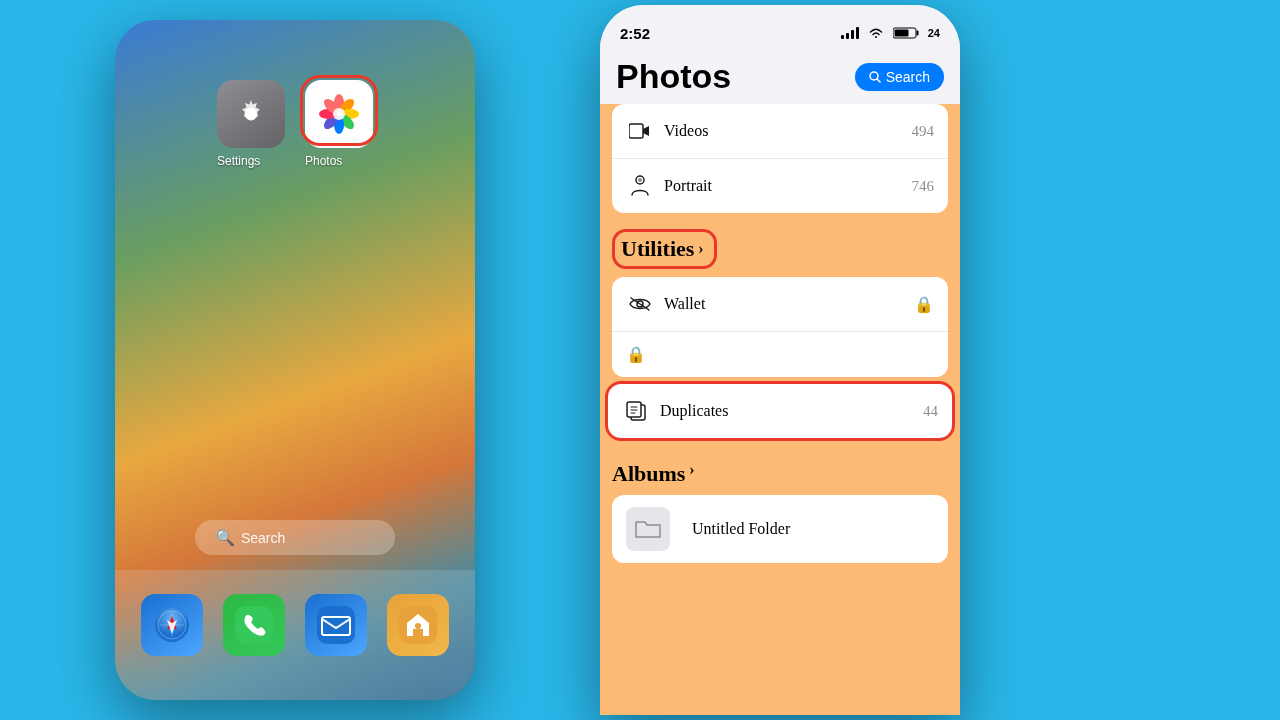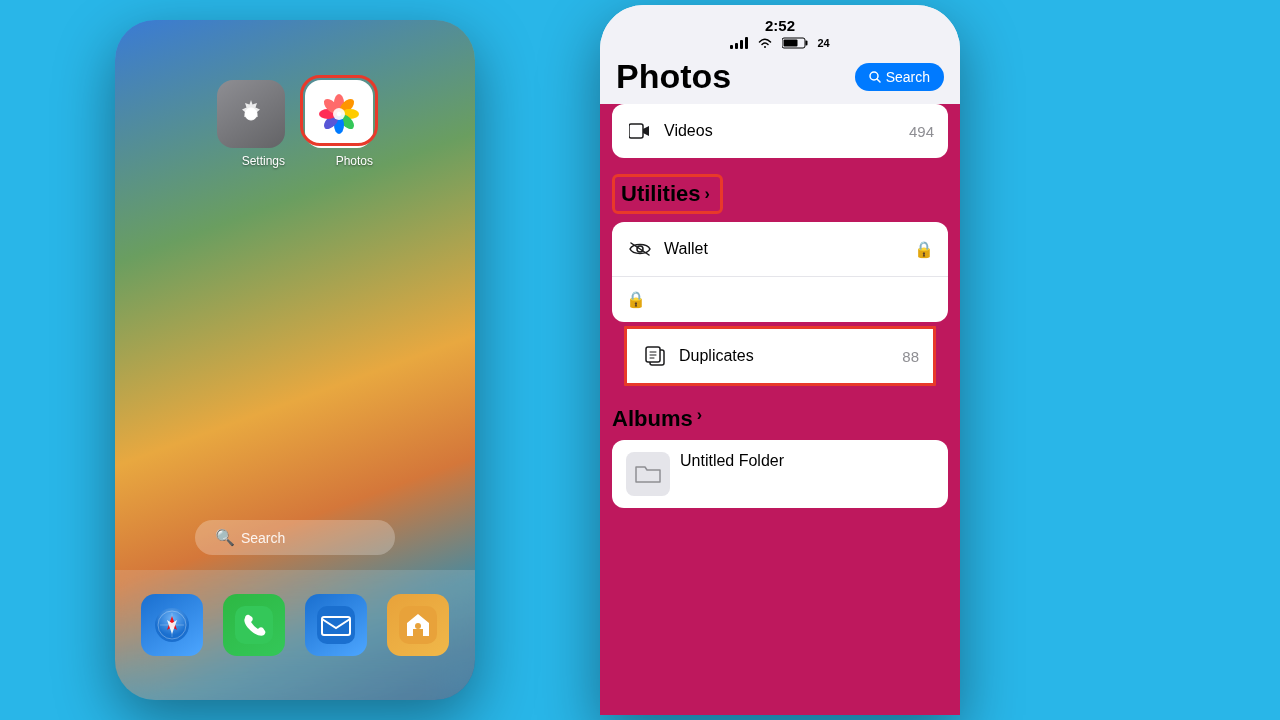--- a/index.html
+++ b/index.html
@@ -47,21 +47,21 @@
     
     .app-icons-row {
       display: flex;
       gap: 20px;
       margin-bottom: 30px;
     }
 
     .app-icon-wrapper {
       display: flex;
       flex-direction: column;
-      align-items: flex-end;
+      align-items: flex-start;
       gap: 6px;
       position: relative;
     }
 
     .app-icon {
       width: 68px;
       height: 68px;
       border-radius: 16px;
       display: flex;
       align-items: center;
@@ -182,21 +182,20 @@
 
     
     .status-bar {
       background: #f2f2f7;
       height: 44px;
       display: flex;
       align-items: center;
       justify-content: space-between;
       padding: 12px 20px 0;
       flex-shrink: 0;
-      flex-direction: column;
     }
 
     .status-time {
       font-size: 15px;
       font-weight: 600;
       color: #000;
     }
 
     .status-icons {
       display: flex;
@@ -243,21 +242,22 @@
       display: flex;
       align-items: center;
       gap: 5px;
       cursor: pointer;
     }
 
     
     .photos-content {
       flex: 1;
       overflow: hidden;
-      background: #be185d;
+      background: #fdba74;
+      font-family: Liberation Serif, serif;
     }
 
     .row-left {
       display: flex;
       align-items: center;
       gap: 10px;
     }
 
     .row-label {
       font-size: 16px;
@@ -300,21 +300,21 @@
       color: #000;
       font-weight: 600;
     }
 
     
     .utilities-highlight {
       display: inline-flex;
       align-items: center;
       gap: 4px;
       border: 3px solid #e8392a;
-      border-radius: 6px;
+      border-radius: 14px;
       padding: 4px 10px 4px 6px;
       margin: 12px 12px 8px;
     }
 
     
     .albums-header {
       margin: 20px 12px 8px;
       display: flex;
       align-items: flex-start;
       gap: 4px;
@@ -332,22 +332,22 @@
       height: 28px;
       display: flex;
       align-items: center;
       justify-content: center;
       color: #1c1c1e;
     }
 
     
     .highlighted-row {
       border: 3px solid #e8392a;
-      border-radius: 1px;
-      margin: 0 24px 4px;
+      border-radius: 16px;
+      margin: 0 5px 4px;
       background: white;
       overflow: hidden;
     }
 
     .highlighted-row .section-row {
       border-bottom: none;
     }
 
     
     .lock-icon {
@@ -358,22 +358,22 @@
     
     .folder-card {
       background: white;
       border-radius: 12px;
       margin: 0 12px 4px;
       overflow: hidden;
     }
 
     .folder-row {
       display: flex;
-      align-items: flex-start;
-      gap: 10px;
+      align-items: center;
+      gap: 22px;
       padding: 12px 14px;
     }
 
     .folder-thumb {
       width: 44px;
       height: 44px;
       background: #e5e5ea;
       border-radius: 8px;
       display: flex;
       align-items: center;
@@ -514,20 +514,33 @@
             <div class="row-icon">
               <svg width="22" height="18" viewBox="0 0 22 18">
                 <rect x="0" y="2" width="14" height="14" rx="2" fill="none" stroke="#1c1c1e" stroke-width="1.5"></rect>
                 <path d="M14 7 L20 4 L20 14 L14 11 Z" fill="#1c1c1e"></path>
               </svg>
             </div>
             <span class="row-label">Videos</span>
           </div>
           <span class="row-count">494</span>
         </div>
+        <div class="section-row">
+          <div class="row-left">
+            <div class="row-icon">
+              <svg width="20" height="22" viewBox="0 0 20 22">
+                <circle cx="10" cy="5" r="4" fill="none" stroke="#1c1c1e" stroke-width="1.5"></circle>
+                <path d="M2 20 C2 14, 18 14, 18 20" fill="none" stroke="#1c1c1e" stroke-width="1.5" stroke-linecap="round"></path>
+                <circle cx="10" cy="5" r="2" fill="#1c1c1e" opacity="0.5"></circle>
+              </svg>
+            </div>
+            <span class="row-label">Portrait</span>
+          </div>
+          <span class="row-count">746</span>
+        </div>
       </div>
 
       
       <div class="utilities-highlight">
         <span class="utilities-title">Utilities</span>
         <span class="utilities-chevron">›</span>
       </div>
 
       
       <div class="section-card">
@@ -560,21 +573,21 @@
               <svg width="24" height="22" viewBox="0 0 24 22">
                 <rect x="7" y="5" width="14" height="15" rx="2" fill="none" stroke="#1c1c1e" stroke-width="1.5"></rect>
                 <rect x="3" y="2" width="14" height="15" rx="2" fill="white" stroke="#1c1c1e" stroke-width="1.5"></rect>
                 <line x1="7" y1="7" x2="13" y2="7" stroke="#1c1c1e" stroke-width="1" stroke-linecap="round"></line>
                 <line x1="7" y1="10" x2="13" y2="10" stroke="#1c1c1e" stroke-width="1" stroke-linecap="round"></line>
                 <line x1="7" y1="13" x2="11" y2="13" stroke="#1c1c1e" stroke-width="1" stroke-linecap="round"></line>
               </svg>
             </div>
             <span class="row-label">Duplicates</span>
           </div>
-          <span class="row-count">88</span>
+          <span class="row-count">44</span>
         </div>
       </div>
 
       
       <div class="albums-header">
         <span class="albums-title">Albums</span>
         <span class="utilities-chevron">›</span>
       </div>
 
       

